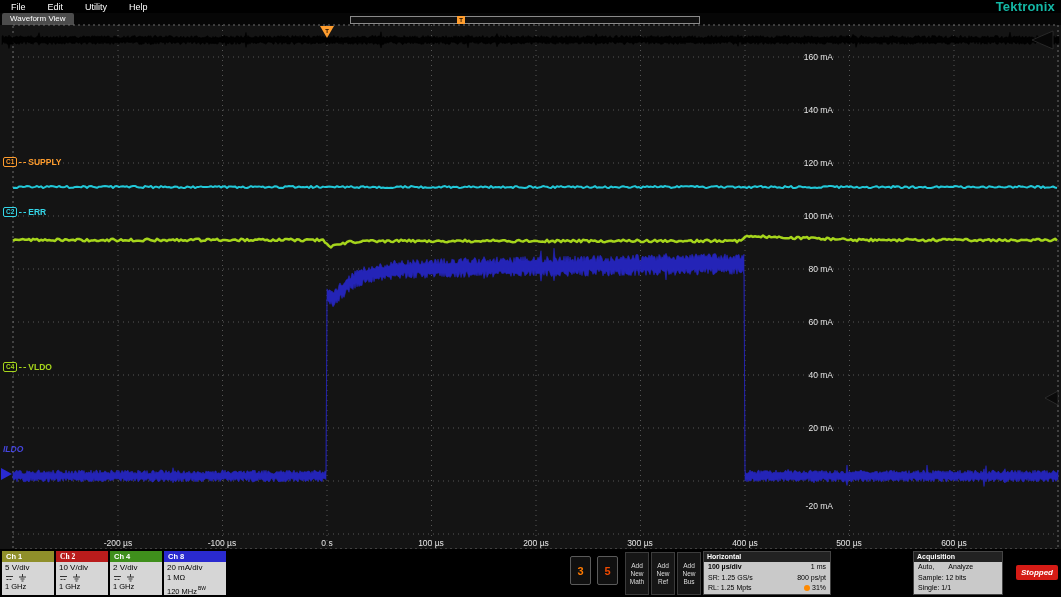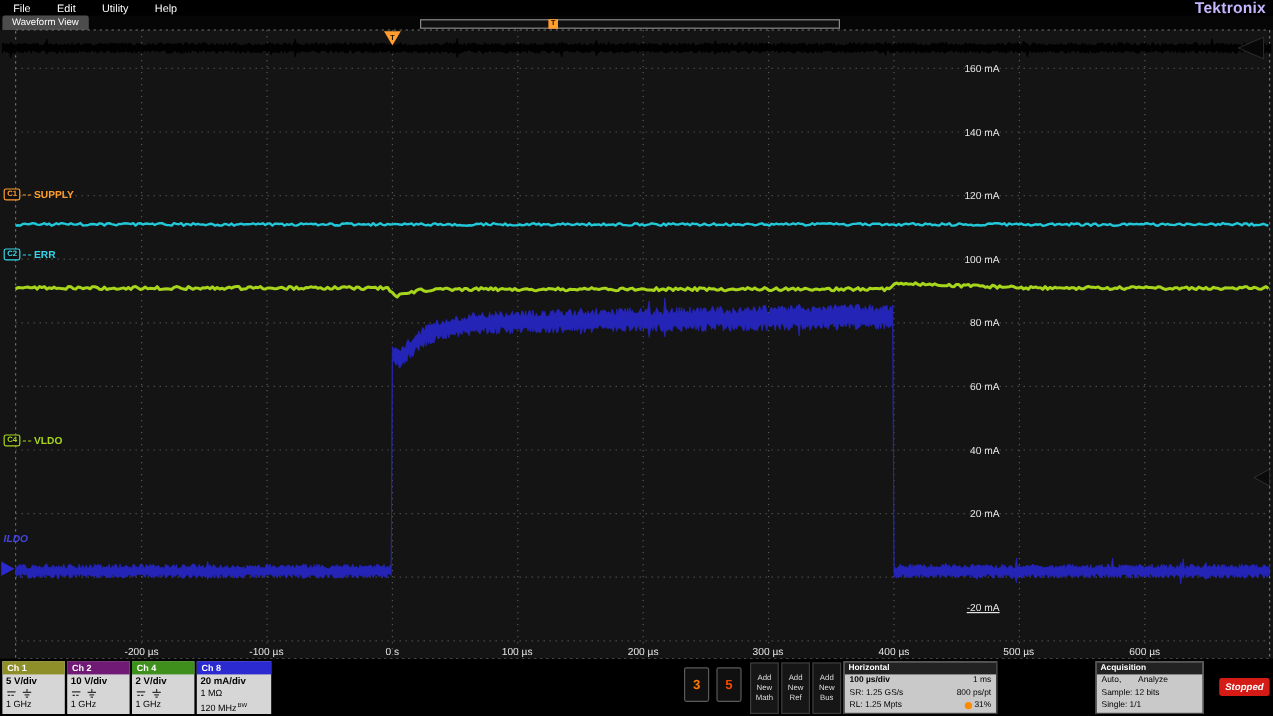--- a/index.html
+++ b/index.html
@@ -1,36 +1,36 @@
 <!DOCTYPE html>
 <html><head>
 <meta charset="utf-8">
 <style>
   html,body{margin:0;padding:0;}
   body{width:1061px;height:597px;background:#000;font-family:"Liberation Sans",sans-serif;position:relative;overflow:hidden;}
   .menu-bar{position:absolute;top:0;left:0;width:1061px;height:13px;background:#000;color:#fff;display:flex;align-items:center;font-size:9px;}
   .menu-item{margin-left:11px;margin-right:11px;cursor:default;}
-  .logo{position:absolute;right:6px;top:-1px;font-size:13px;font-weight:bold;color:#c4b5fd;letter-spacing:.2px;}
+  .logo{position:absolute;right:6px;top:-1px;font-size:13px;font-weight:bold;color:#14b8a6;letter-spacing:.2px;}
   .tab-bar{position:absolute;top:13px;left:0;width:1061px;height:12px;background:#060606;}
   .tab{position:absolute;left:2px;top:0;height:12px;background:#4c4c4c;color:#fff;font-size:8px;line-height:12px;padding:0 8px;border-radius:2px 2px 0 0;}
   .plot-bg{position:absolute;top:25px;left:0;width:1061px;height:524px;background:#141414;}
   #scope{position:absolute;top:0;left:0;width:1061px;height:597px;}
   .minimap{position:absolute;left:350px;top:16px;width:350px;height:8px;border:1px solid #8a8a8a;background:#101010;box-sizing:border-box;}
   .minimap-t{position:absolute;left:106px;top:-1px;width:8px;height:8px;background:#ff9d2e;color:#1c0e00;font-size:6px;line-height:8px;text-align:center;font-weight:bold;}
   #plot-labels{position:absolute;top:0;left:0;width:844px;height:597px;pointer-events:none;}
   .ylab{position:absolute;right:11px;color:#e6e6e6;font-size:8.5px;line-height:9px;}
   .xlab{position:absolute;top:538px;width:60px;text-align:center;color:#e6e6e6;font-size:8.5px;}
   .ch-label{position:absolute;left:3px;display:flex;align-items:center;gap:2px;font-size:8.5px;font-weight:bold;}
   .ch-badge{font-size:6.5px;font-weight:bold;border:1px solid;border-radius:2px;padding:0 2px;background:#101010;line-height:8px;}
   .ch-dash{width:7px;border-top:1px dashed;height:0;}
   .bottom-bar{position:absolute;top:549px;left:0;width:1061px;height:48px;background:#000;}
   .ch-card{position:absolute;top:2px;height:44px;background:#d6d6d6;box-sizing:border-box;cursor:default;}
   .ch-card-header{height:11px;font-size:7.5px;font-weight:bold;color:#fff;line-height:11px;padding-left:4px;}
   .ch-card-body{padding:1px 3px;font-size:7.5px;color:#000;line-height:10px;}
-  .ch-scale{font-weight:bold;font-size:8px;}
+  .ch-scale{font-weight:normal;font-size:8px;}
   .icon-row{display:flex;gap:4px;align-items:center;height:9px;}
   .bw-sup{font-size:5px;vertical-align:super;margin-left:1px;}
   .mini-ch{position:absolute;top:7px;width:21px;height:29px;background:#101010;border:1px solid #5a5a5a;border-radius:2px;font-size:11px;font-weight:bold;text-align:center;line-height:29px;box-sizing:border-box;}
   .add-btn{position:absolute;top:3px;width:24px;height:43px;background:#161616;border:1px solid #3c3c3c;color:#ddd;font-size:6.5px;text-align:center;display:flex;flex-direction:column;justify-content:center;gap:1px;box-sizing:border-box;}
   .panel{position:absolute;top:2px;height:44px;background:#c9c9c9;border:1px solid #444;box-sizing:border-box;}
   .panel-header{height:10px;background:#222;color:#fff;font-size:7px;font-weight:bold;line-height:10px;padding:0 3px;}
   .panel-row{display:flex;justify-content:space-between;align-items:center;font-size:7px;line-height:10.5px;padding:0 4px;color:#000;}
   .acq-row1{justify-content:flex-start;gap:14px;}
   .bold{font-weight:bold;}
   .pos-wrap{display:flex;align-items:center;}
@@ -96,21 +96,21 @@
 
 <div id="plot-labels">
     <div class="ylab" style="top: 53px;">160 mA</div>
     <div class="ylab" style="top: 106px;">140 mA</div>
     <div class="ylab" style="top: 159px;">120 mA</div>
     <div class="ylab" style="top: 212px;">100 mA</div>
     <div class="ylab" style="top: 265px;">80 mA</div>
     <div class="ylab" style="top: 318px;">60 mA</div>
     <div class="ylab" style="top: 371px;">40 mA</div>
     <div class="ylab" style="top: 424px; text-align: center;">20 mA</div>
-    <div class="ylab" style="top: 502px; text-decoration: underline;">-20 mA</div>
+    <div class="ylab" style="top: 502px;">-20 mA</div>
     <div class="xlab" style="left: 88px;">-200 µs</div>
     <div class="xlab" style="left: 192px;">-100 µs</div>
     <div class="xlab" style="left: 297px;">0 s</div>
     <div class="xlab" style="left: 401px;">100 µs</div>
     <div class="xlab" style="left: 506px;">200 µs</div>
     <div class="xlab" style="left: 610px;">300 µs</div>
     <div class="xlab" style="left: 715px;">400 µs</div>
     <div class="xlab" style="left: 819px;">500 µs</div>
     <div class="xlab" style="left: 924px;">600 µs</div>
     <div class="ch-label" style="top: 157px; color: rgb(255, 157, 46);">
@@ -144,21 +144,21 @@
               <path d="M1 2.5h7M1.5 5.5h2M4.5 5.5h2" stroke="#333" stroke-width="1" fill="none"></path>
             </svg>
             <svg width="9" height="8">
               <path d="M4.5 0v3M1 3h7M2.5 5h4M3.5 7h2" stroke="#333" stroke-width="1" fill="none"></path>
             </svg>
           </div>
           <div>1 GHz</div>
         </div>
       </div>
       <div class="ch-card" style="left: 56px; width: 52px;">
-        <div class="ch-card-header" style="background: #701a75;">Ch 2</div>
+        <div class="ch-card-header" style="background: #b91c1c; font-family: Liberation Serif, serif;">Ch 2</div>
         <div class="ch-card-body">
           <div class="ch-scale">10 V/div</div>
           <div class="icon-row">
             <svg width="9" height="8">
               <path d="M1 2.5h7M1.5 5.5h2M4.5 5.5h2" stroke="#333" stroke-width="1" fill="none"></path>
             </svg>
             <svg width="9" height="8">
               <path d="M4.5 0v3M1 3h7M2.5 5h4M3.5 7h2" stroke="#333" stroke-width="1" fill="none"></path>
             </svg>
           </div>

